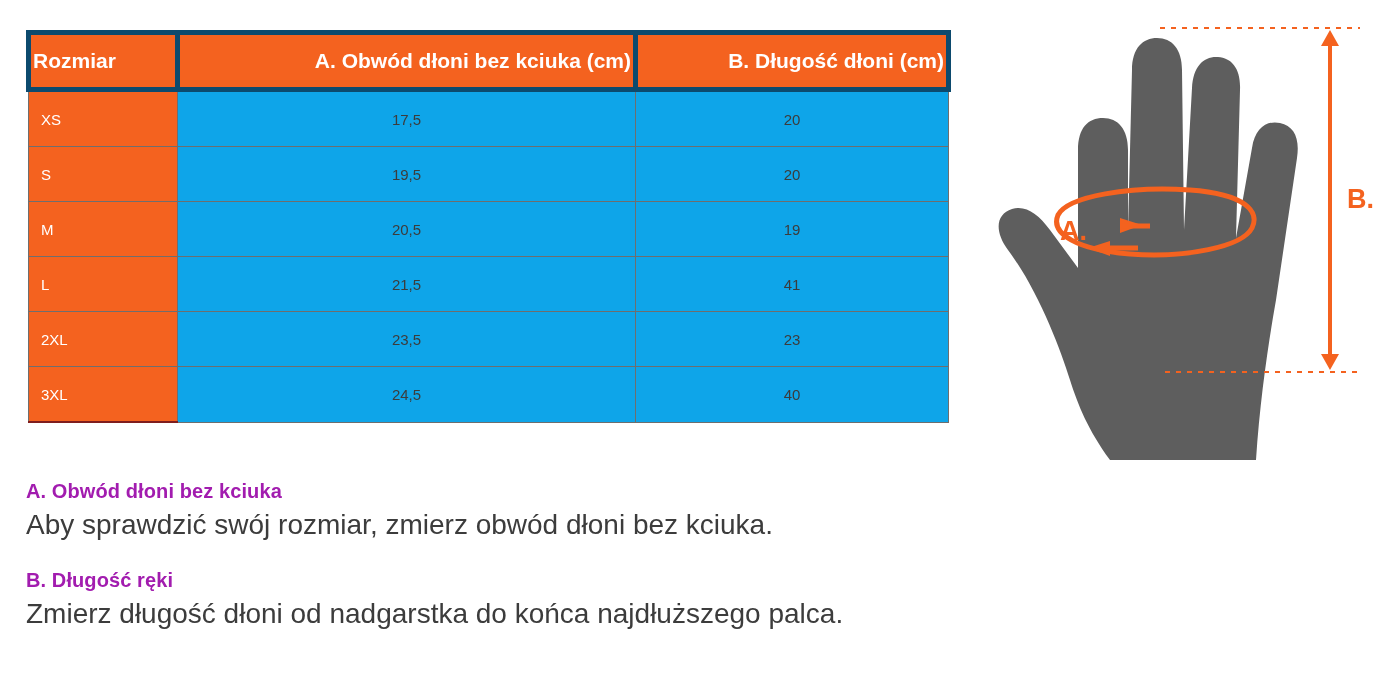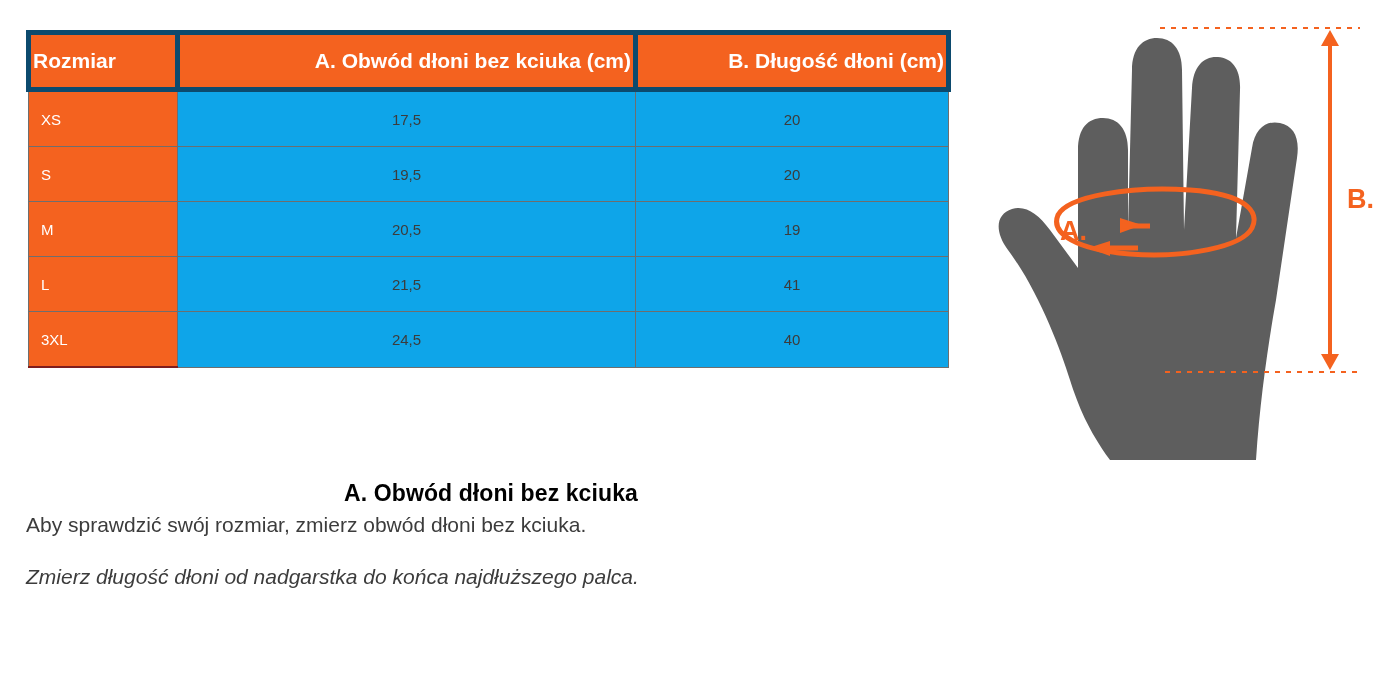--- a/index.html
+++ b/index.html
@@ -74,33 +74,32 @@
   }
 
   
   .notes {
     position: absolute;
     left: 26px;
     top: 480px;
     width: 930px;
   }
   .note-title {
-    color: #000000;
-    font-size: 23px;
+    color: #a21caf;
+    font-size: 20px;
     font-weight: bold;
     margin: 0 0 6px 0;
     letter-spacing: .1px;
-    text-align: center;
   }
   .note-body {
     color: #3c3c3c;
-    font-size: 21px;
+    font-size: 28px;
     margin: 0 0 28px 0;
   }
-  .note-body.last { margin-bottom: 0; font-style: italic; }
+  .note-body.last { margin-bottom: 0; }
 
   
   .diagram {
     position: absolute;
     left: 960px;
     top: 0;
     width: 434px;
     height: 700px;
   }
   .diagram svg { display: block; }
@@ -139,31 +138,37 @@
           <td class="size-cell">M</td>
           <td class="val-cell">20,5</td>
           <td class="val-cell">19</td>
         </tr>
         <tr>
           <td class="size-cell">L</td>
           <td class="val-cell">21,5</td>
           <td class="val-cell">41</td>
         </tr>
         <tr>
+          <td class="size-cell">2XL</td>
+          <td class="val-cell">23,5</td>
+          <td class="val-cell">23</td>
+        </tr>
+        <tr>
           <td class="size-cell">3XL</td>
           <td class="val-cell">24,5</td>
           <td class="val-cell">40</td>
         </tr>
       </tbody>
     </table>
   </div>
 
   <div class="notes">
     <p class="note-title">A. Obwód dłoni bez kciuka</p>
     <p class="note-body">Aby sprawdzić swój rozmiar, zmierz obwód dłoni bez kciuka.</p>
+    <p class="note-title">B. Długość ręki</p>
     <p class="note-body last">Zmierz długość dłoni od nadgarstka do końca najdłuższego palca.</p>
   </div>
 
   <div class="diagram">
     <svg width="434" height="700" viewBox="0 0 434 700" xmlns="http://www.w3.org/2000/svg">
 
       <g>
         <path d="M150 460
                  C 128 430, 118 405, 110 380
                  C 100 348, 78 290, 48 250

